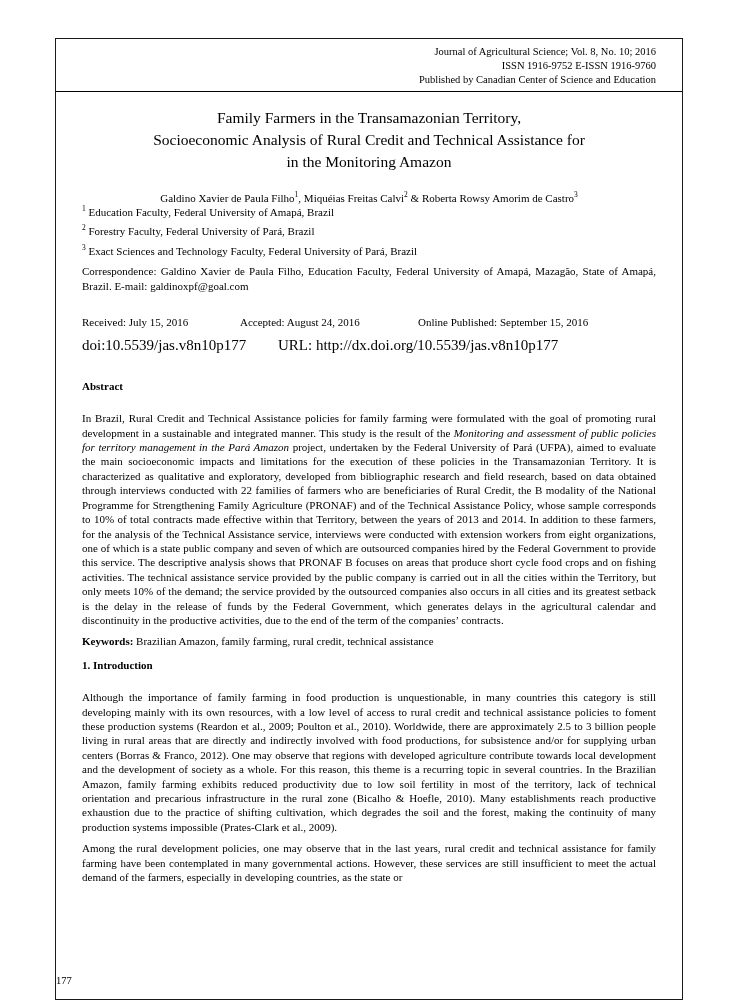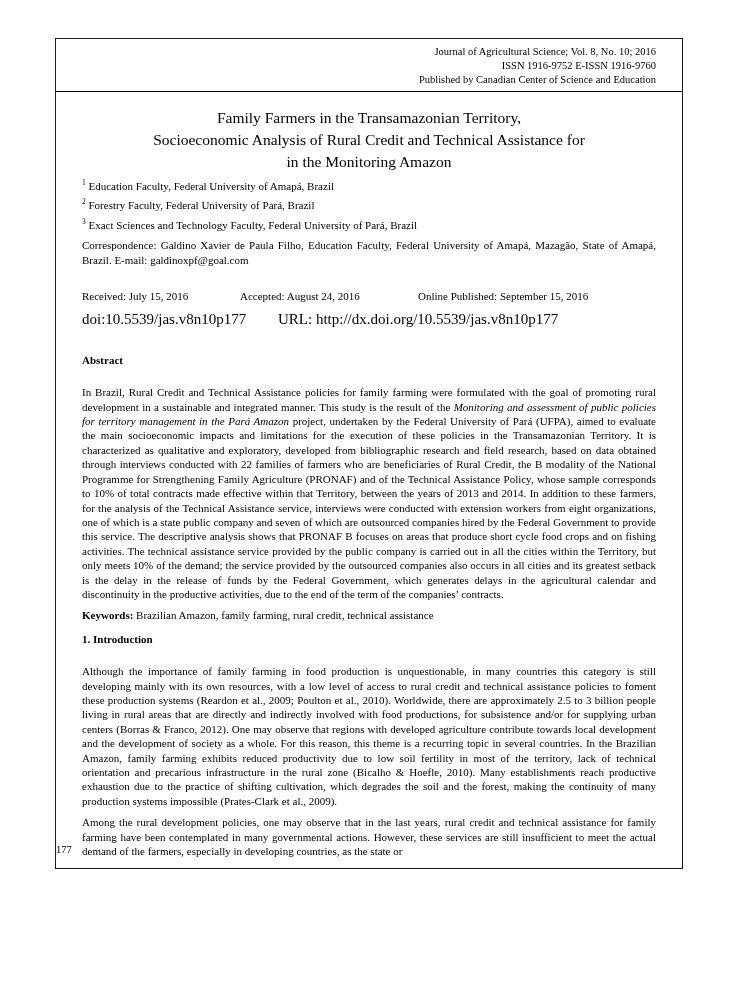--- a/index.html
+++ b/index.html
@@ -4,21 +4,21 @@
 <style>
   * { margin: 0; padding: 0; box-sizing: border-box; }
   html, body { background: #ffffff; }
   body {
     width: 737px; height: 1000px;
     font-family: "Liberation Serif", serif;
     color: #000;
   }
   .page {
     position: relative;
-    width: 737px; height: 869px;
+    width: 737px; height: 1000px;
     background: #ffffff;
     overflow: hidden;
   }
   .frame {
     position: absolute;
     left: 55px; top: 38px; right: 54px; bottom: 0;
     border: 1px solid #1a1a1a;
     padding: 6px 26px 0 26px;
   }
   .journal-meta {
@@ -40,21 +40,21 @@
   }
   .title span { display: block; }
   .authors {
     margin-top: 18px;
     text-align: center;
     font-size: 11px;
     line-height: 14px;
   }
   sup { font-size: 7.5px; vertical-align: super; line-height: 0; }
   .sep { white-space: pre; }
-  .affils { margin-top: 6px; }
+  .affils { }
   .affil { font-size: 11px; line-height: 14.4px; }
   .affil + .affil { margin-top: 5px; }
   .body-text {
     font-size: 11px;
     line-height: 14.4px;
     text-align: justify;
   }
   .correspondence { margin-top: 6px; }
   .dates-row { margin-top: 22px; font-size: 11px; line-height: 14.4px; }
   .dates-row .col-1 { display: inline-block; width: 158px; }
@@ -87,20 +87,21 @@
       <div>Published by Canadian Center of Science and Education</div>
     </div>
     <div class="header-rule"></div>
 
     <h1 class="title">
         <span>Family Farmers in the Transamazonian Territory,</span>
         <span>Socioeconomic Analysis of Rural Credit and Technical Assistance for</span>
         <span>in the Monitoring Amazon</span>
       </h1>
 
+    <p class="authors"><span>Galdino Xavier de Paula Filho</span><sup>1</sup><span class="sep">, </span><span>Miquéias Freitas Calvi</span><sup>2</sup><span class="sep"> &amp; </span><span>Roberta Rowsy Amorim de Castro</span><sup>3</sup></p>
 
     <div class="affils">
       <p class="affil"><sup>1</sup> <span>Education Faculty, Federal University of Amapá, Brazil</span></p>
       <p class="affil"><sup>2</sup> <span>Forestry Faculty, Federal University of Pará, Brazil</span></p>
       <p class="affil"><sup>3</sup> <span>Exact Sciences and Technology Faculty, Federal University of Pará, Brazil</span></p>
     </div>
 
     <p class="body-text correspondence"><span>Correspondence: Galdino Xavier de Paula Filho, Education Faculty, Federal University of Amapá, Mazagão, State of Amapá, Brazil. E-mail: </span><span class="link">galdinoxpf@goal.com</span></p>
 
     <p class="dates-row"><span class="col-1">Received: July 15, 2016</span><span class="col-2">Accepted: August 24, 2016</span><span>Online Published: September 15, 2016</span></p>

